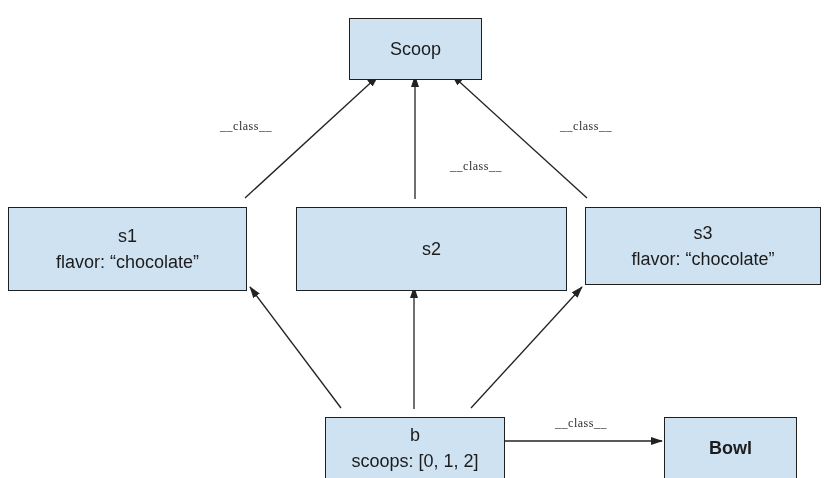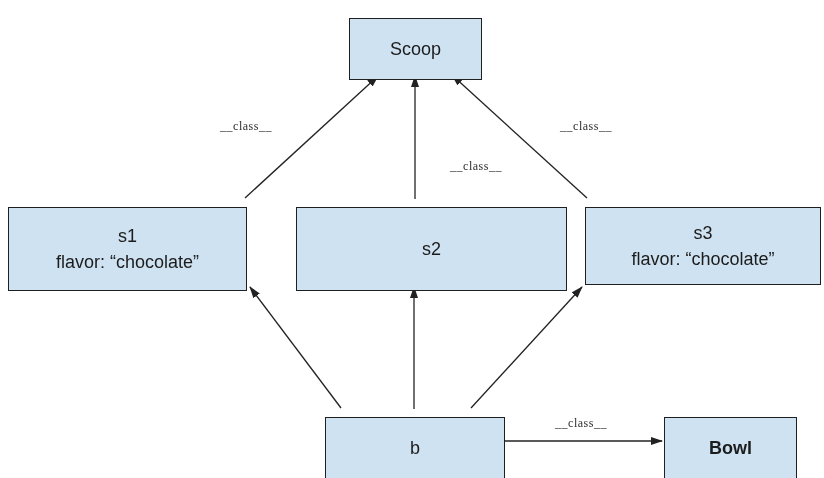--- a/index.html
+++ b/index.html
@@ -85,20 +85,21 @@
     <div class="title">s2</div>
   </div>
 
   <div class="node" style="left:585px; top:199px; width:236px; height:78px;">
     <div class="title">s3</div>
     <div class="attr">flavor: “chocolate”</div>
   </div>
 
   <div class="node" style="left:325px; top:409px; width:180px; height:62px;">
     <div class="title">b</div>
+    <div class="attr">scoops: [0, 1, 2]</div>
   </div>
 
   <div class="node" style="left:664px; top:409px; width:133px; height:62px;font-weight:bold;">
     <div class="title">Bowl</div>
   </div>
 
   <div class="edge-label" style="left:246px; top:126px;">__class__</div>
   <div class="edge-label" style="left:476px; top:166px;">__class__</div>
   <div class="edge-label" style="left:586px; top:126px;">__class__</div>
   <div class="edge-label" style="left:581px; top:423px;">__class__</div>

